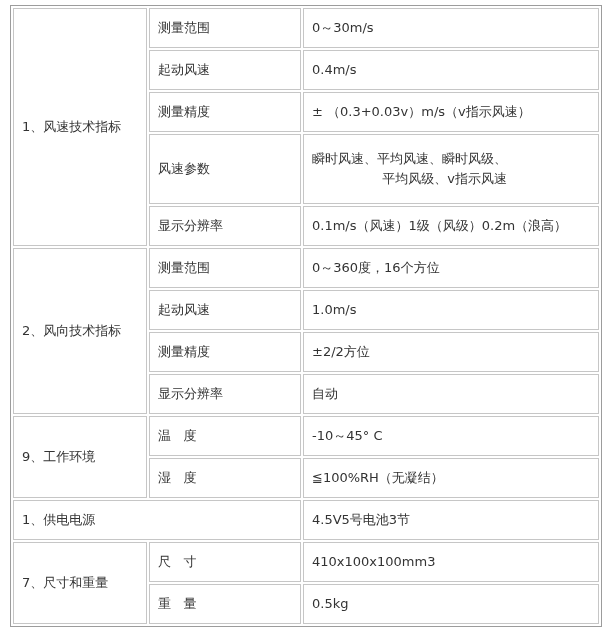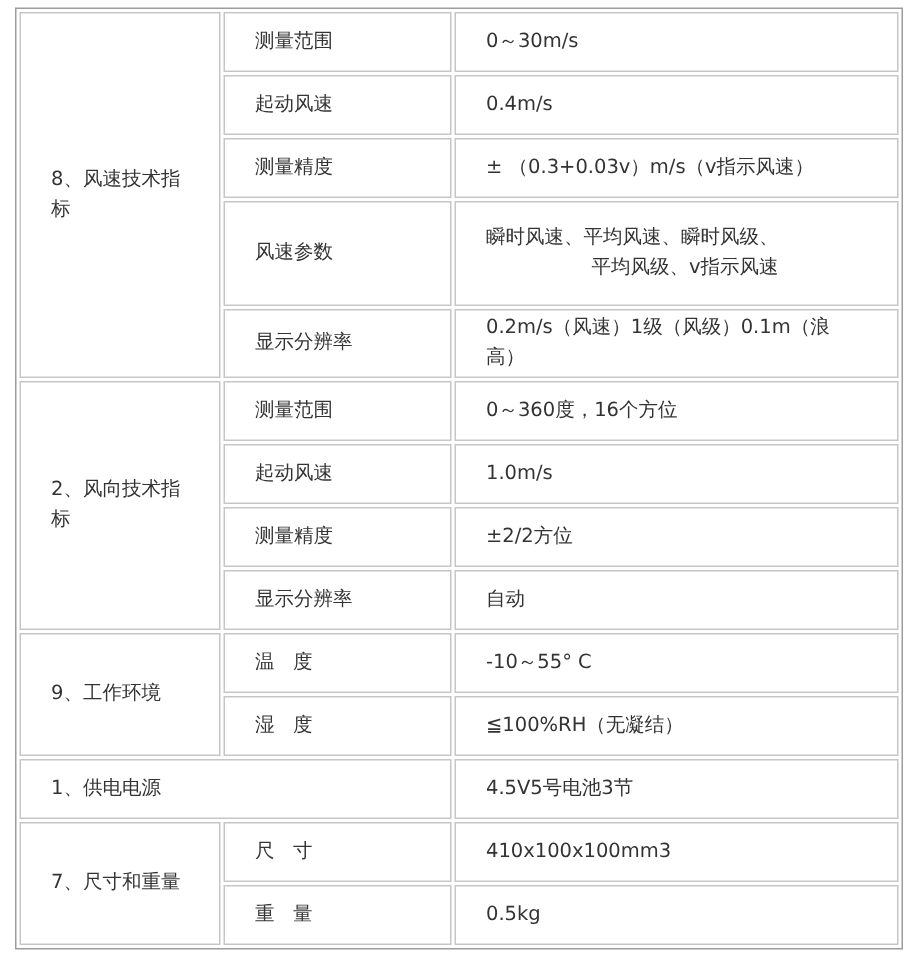--- a/index.html
+++ b/index.html
@@ -21,21 +21,21 @@
     border: 1px solid #9c9c9c;
     width: 592px;
     background: #ffffff;
     table-layout: fixed;
   }
   table.spec td {
     border: 1px solid #c6c6c6;
     box-sizing: border-box;
     font-size: 13px;
     color: #333333;
-    padding: 2px 20px;
+    padding: 2px 8px;
     vertical-align: middle;
     white-space: pre-wrap;
     line-height: 1.55;
     overflow: hidden;
   }
   td.cat {
     padding-left: 12px;
   }
   tr.r td { height: 40px; }
   tr.tall td { height: 70px; }
@@ -46,40 +46,40 @@
 <div class="page">
   <table class="spec">
     <colgroup>
       <col style="width:134px">
       <col style="width:152px">
       <col>
     </colgroup>
     <tbody>
 
       <tr class="r">
-        <td class="cat" rowspan="5">8、风速技术指标</td>
+        <td class="cat" rowspan="5">1、风速技术指标</td>
         <td>测量范围</td>
         <td>0～30m/s</td>
       </tr>
       <tr class="r">
         <td>起动风速</td>
         <td>0.4m/s</td>
       </tr>
       <tr class="r">
         <td>测量精度</td>
         <td>± （0.3+0.03v）m/s（v指示风速）</td>
       </tr>
       <tr class="tall">
         <td>风速参数</td>
         <td>瞬时风速、平均风速、瞬时风级、
                  平均风级、v指示风速</td>
       </tr>
       <tr class="r">
         <td>显示分辨率</td>
-        <td>0.2m/s（风速）1级（风级）0.1m（浪高）</td>
+        <td>0.1m/s（风速）1级（风级）0.2m（浪高）</td>
       </tr>
 
       <tr class="r">
         <td class="cat" rowspan="4">2、风向技术指标</td>
         <td>测量范围</td>
         <td>0～360度，16个方位</td>
       </tr>
       <tr class="r">
         <td>起动风速</td>
         <td>1.0m/s</td>
@@ -89,21 +89,21 @@
         <td>±2/2方位</td>
       </tr>
       <tr class="r">
         <td>显示分辨率</td>
         <td>自动</td>
       </tr>
 
       <tr class="r">
         <td class="cat" rowspan="2">9、工作环境</td>
         <td>温   度</td>
-        <td>-10～55° C</td>
+        <td>-10～45° C</td>
       </tr>
       <tr class="r">
         <td>湿   度</td>
         <td>≦100%RH（无凝结）</td>
       </tr>
 
       <tr class="r">
         <td class="cat" colspan="2">1、供电电源</td>
         <td>4.5V5号电池3节</td>
       </tr>

